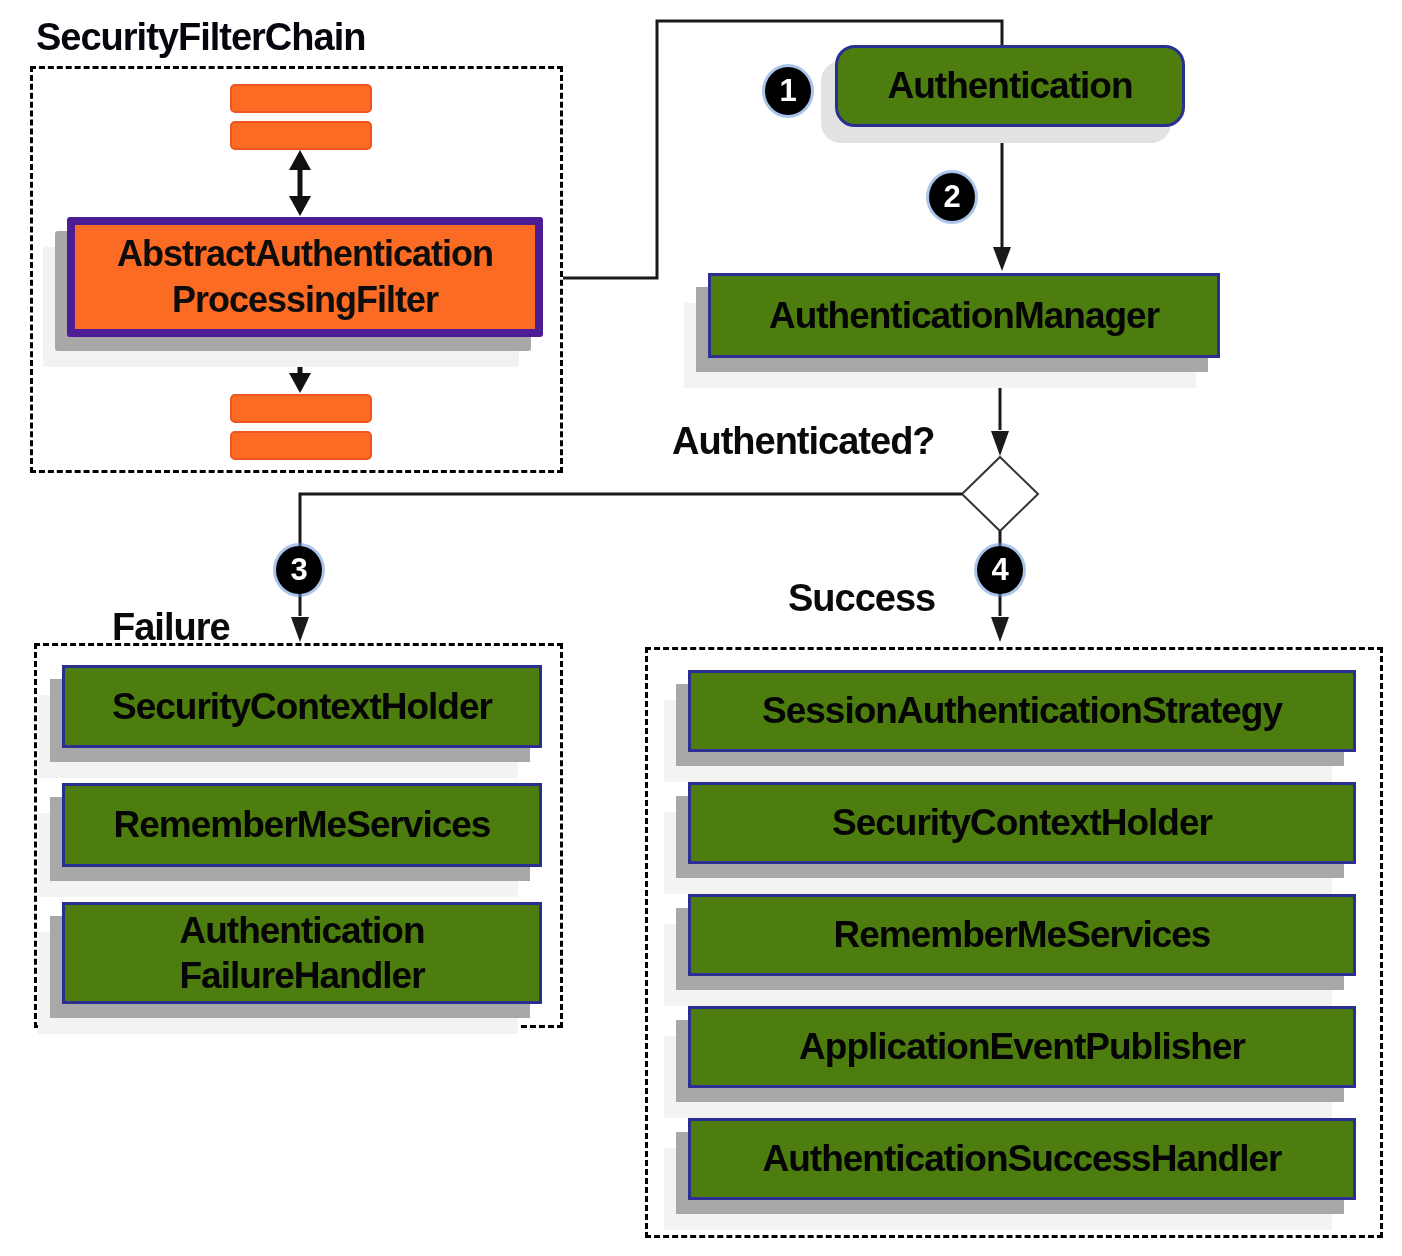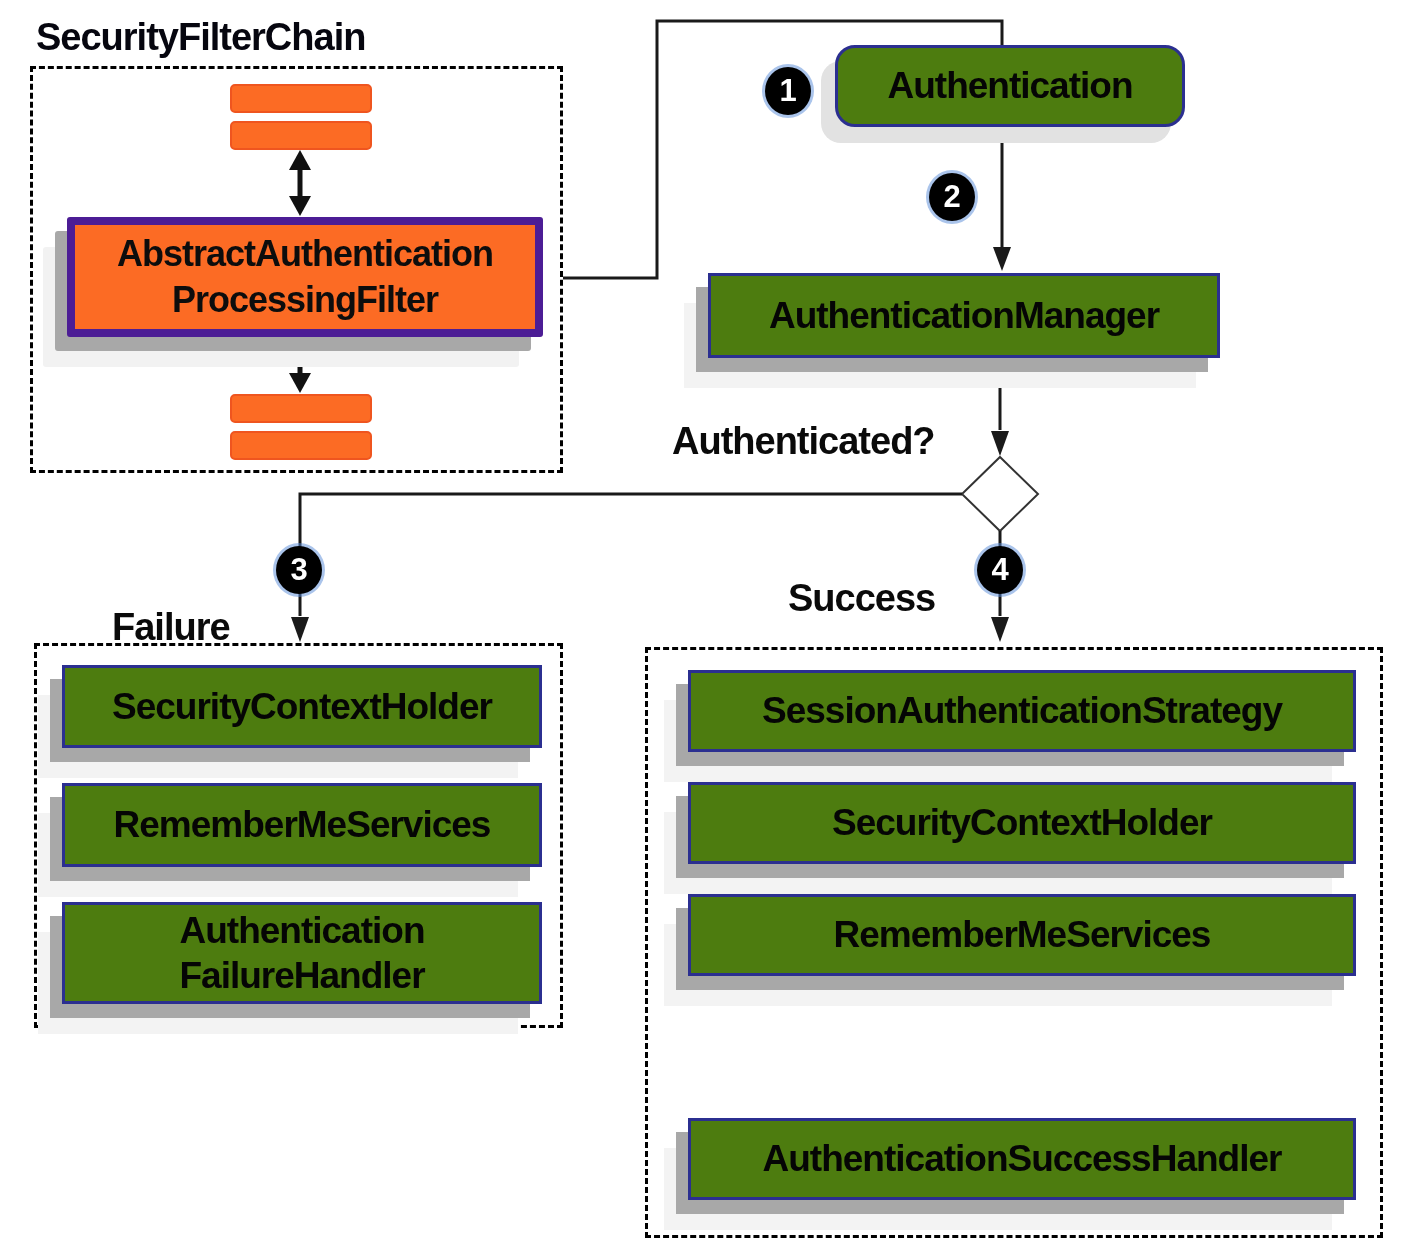--- a/index.html
+++ b/index.html
@@ -88,15 +88,16 @@
   <div class="abs dashed" style="left:34px;top:643px;width:523px;height:379px;"></div>
   <div class="abs bluebox" style="left:62px;top:665px;width:474px;height:77px;">SecurityContextHolder</div>
   <div class="abs bluebox" style="left:62px;top:783px;width:474px;height:78px;">RememberMeServices</div>
   <div class="abs bluebox" style="left:62px;top:902px;width:474px;height:96px;">Authentication
 FailureHandler</div>
 
   <div class="abs dashed" style="left:645px;top:647px;width:732px;height:585px;"></div>
   <div class="abs bluebox" style="left:688px;top:670px;width:662px;height:76px;">SessionAuthenticationStrategy</div>
   <div class="abs bluebox" style="left:688px;top:782px;width:662px;height:76px;">SecurityContextHolder</div>
   <div class="abs bluebox" style="left:688px;top:894px;width:662px;height:76px;">RememberMeServices</div>
+  <div class="abs bluebox" style="left:688px;top:1006px;width:662px;height:76px;">ApplicationEventPublisher</div>
   <div class="abs bluebox" style="left:688px;top:1118px;width:662px;height:76px;">AuthenticationSuccessHandler</div>
 
 </div>
 
 </body></html>

